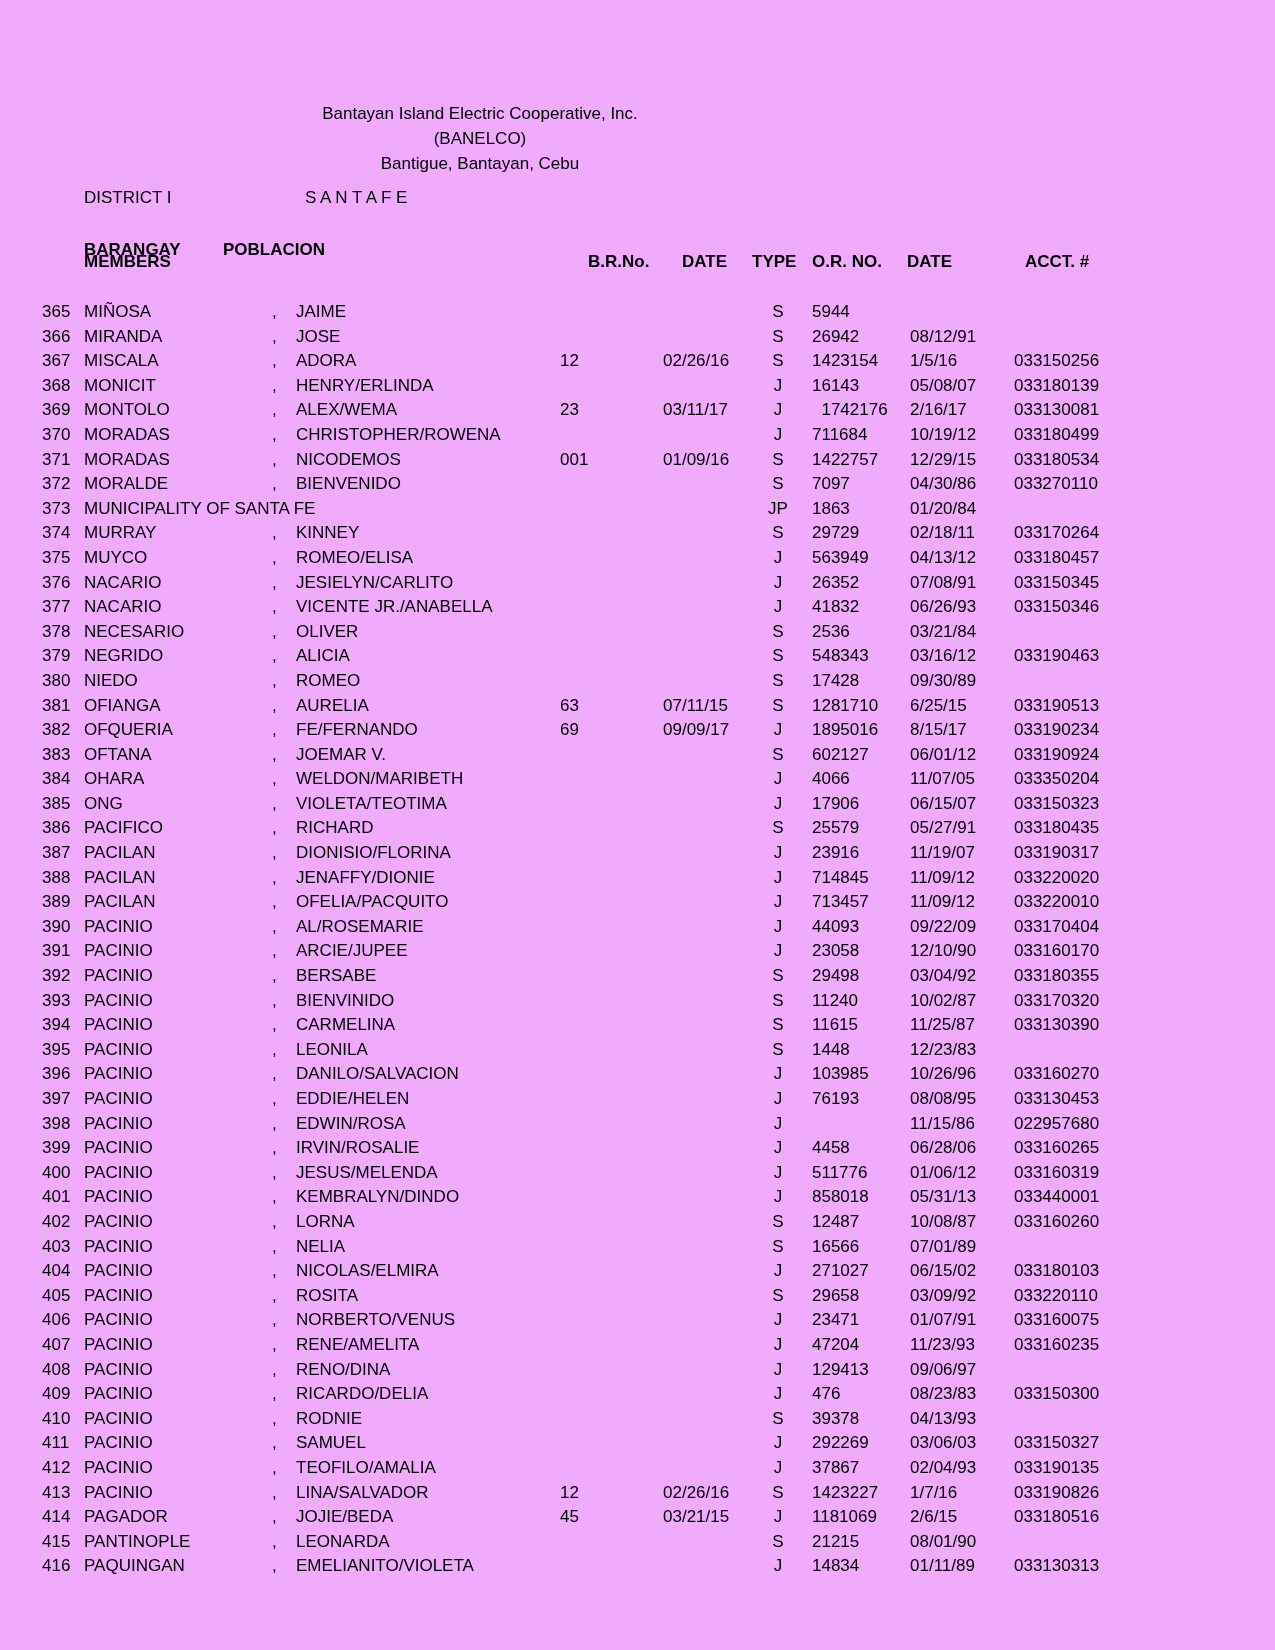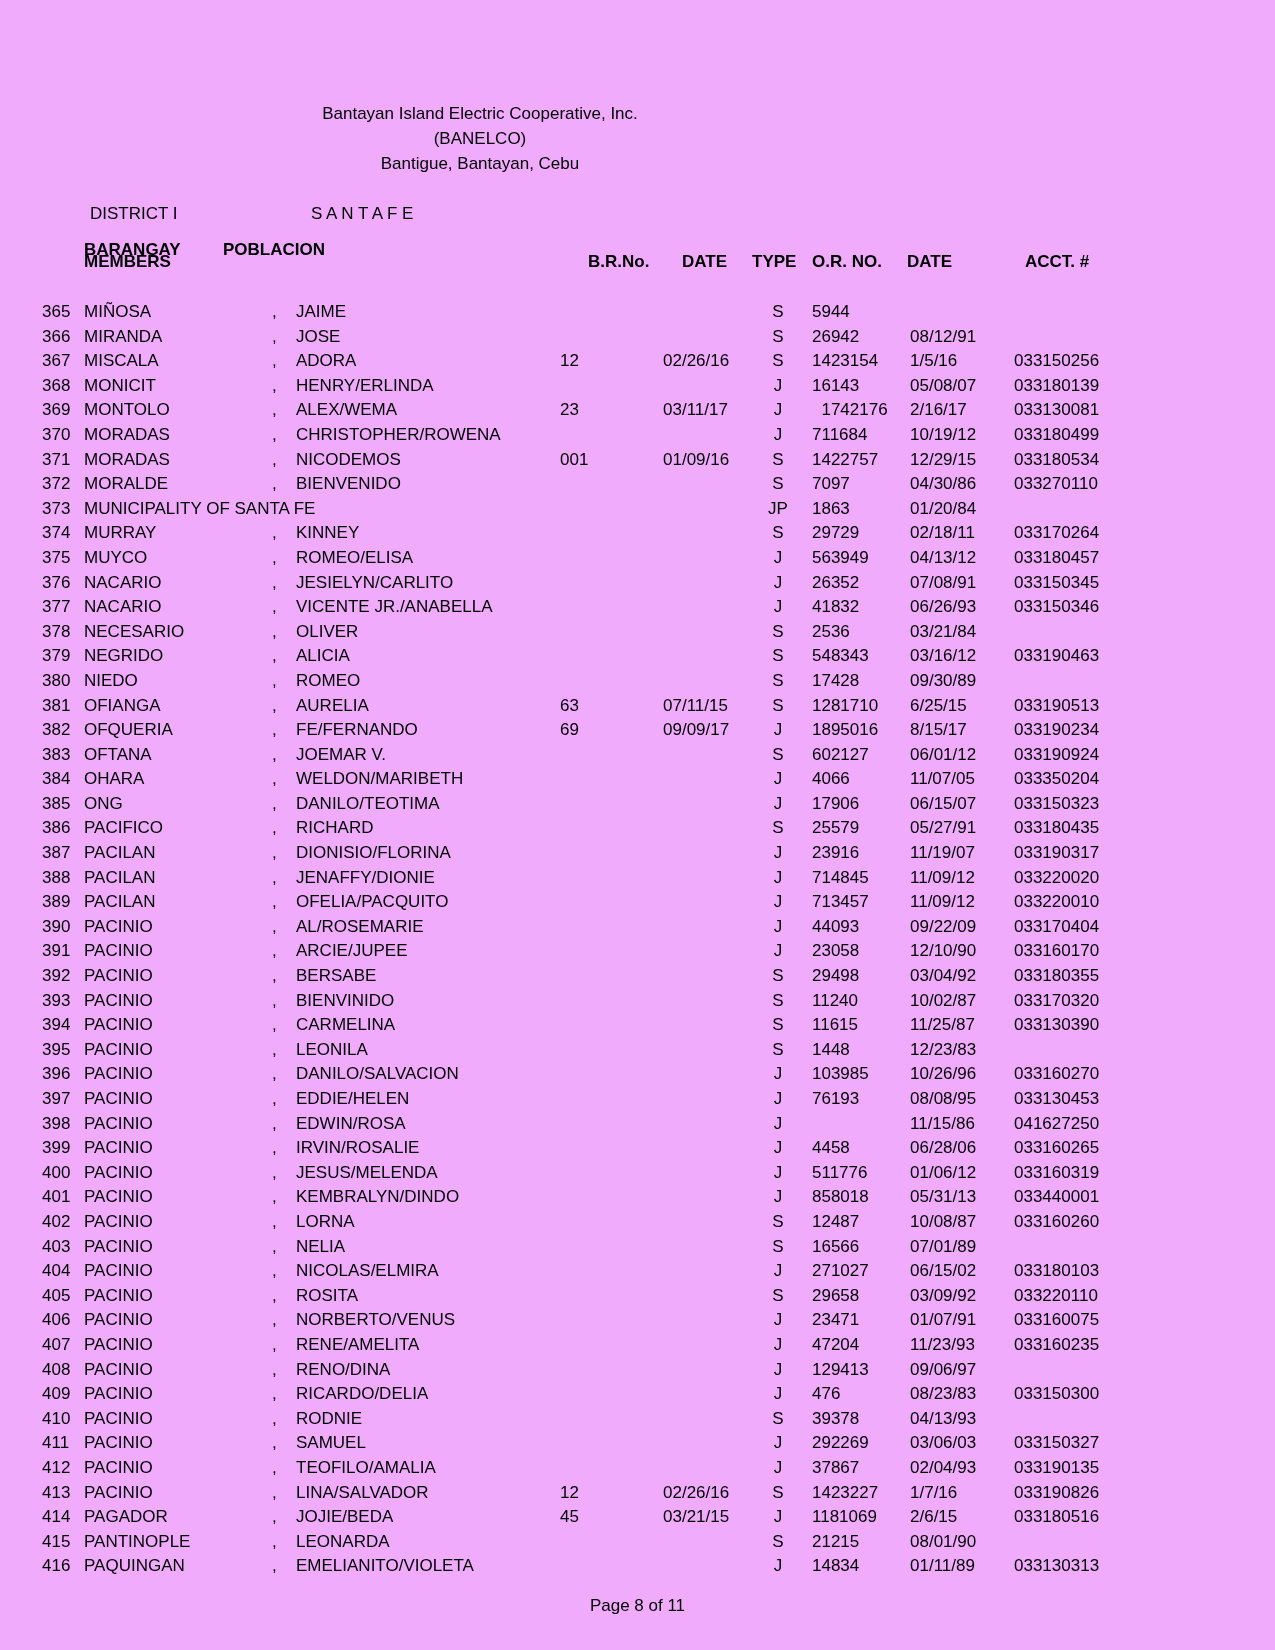--- a/index.html
+++ b/index.html
@@ -26,21 +26,21 @@
     top: 101px;
     left: 60px;
     width: 840px;
     text-align: center;
     line-height: 25px;
     white-space: nowrap;
   }
   .abs { position: absolute; white-space: nowrap; }
   .bold { font-weight: bold; }
 
-  .meta-district { top: 204px; margin-left: 6px; }
+  .meta-district { top: 188px; }
   .meta-barangay { top: 240px; }
   .meta-members  { top: 252px; }
 
   .lbl-left   { left: 84px; }
   .val-district { left: 305px; }
   .val-barangay { left: 223px; }
 
   .colhead-brno   { left: 588px; }
   .colhead-date1  { left: 682px; }
   .colhead-type   { left: 752px; }
@@ -346,21 +346,21 @@
     <span class="c brdate"></span>
     <span class="c type">J</span>
     <span class="c orno">4066</span>
     <span class="c ordate">11/07/05</span>
     <span class="c acct">033350204</span>
   </div>
       <div class="row">
     <span class="c num">385</span>
     <span class="c surname">ONG</span>
     <span class="c sep">,</span>
-    <span class="c given">DANILO/TEOTIMA</span>
+    <span class="c given">VIOLETA/TEOTIMA</span>
     <span class="c brno"></span>
     <span class="c brdate"></span>
     <span class="c type">J</span>
     <span class="c orno">17906</span>
     <span class="c ordate">06/15/07</span>
     <span class="c acct">033150323</span>
   </div>
       <div class="row">
     <span class="c num">386</span>
     <span class="c surname">PACIFICO</span>
@@ -508,21 +508,21 @@
       <div class="row">
     <span class="c num">398</span>
     <span class="c surname">PACINIO</span>
     <span class="c sep">,</span>
     <span class="c given">EDWIN/ROSA</span>
     <span class="c brno"></span>
     <span class="c brdate"></span>
     <span class="c type">J</span>
     <span class="c orno"></span>
     <span class="c ordate">11/15/86</span>
-    <span class="c acct">041627250</span>
+    <span class="c acct">022957680</span>
   </div>
       <div class="row">
     <span class="c num">399</span>
     <span class="c surname">PACINIO</span>
     <span class="c sep">,</span>
     <span class="c given">IRVIN/ROSALIE</span>
     <span class="c brno"></span>
     <span class="c brdate"></span>
     <span class="c type">J</span>
     <span class="c orno">4458</span>
@@ -728,15 +728,14 @@
     <span class="c given">EMELIANITO/VIOLETA</span>
     <span class="c brno"></span>
     <span class="c brdate"></span>
     <span class="c type">J</span>
     <span class="c orno">14834</span>
     <span class="c ordate">01/11/89</span>
     <span class="c acct">033130313</span>
   </div>
     </div>
 
-  <div class="footer">Page 8 of 11</div>
 
 </div>
 
 </body></html>

